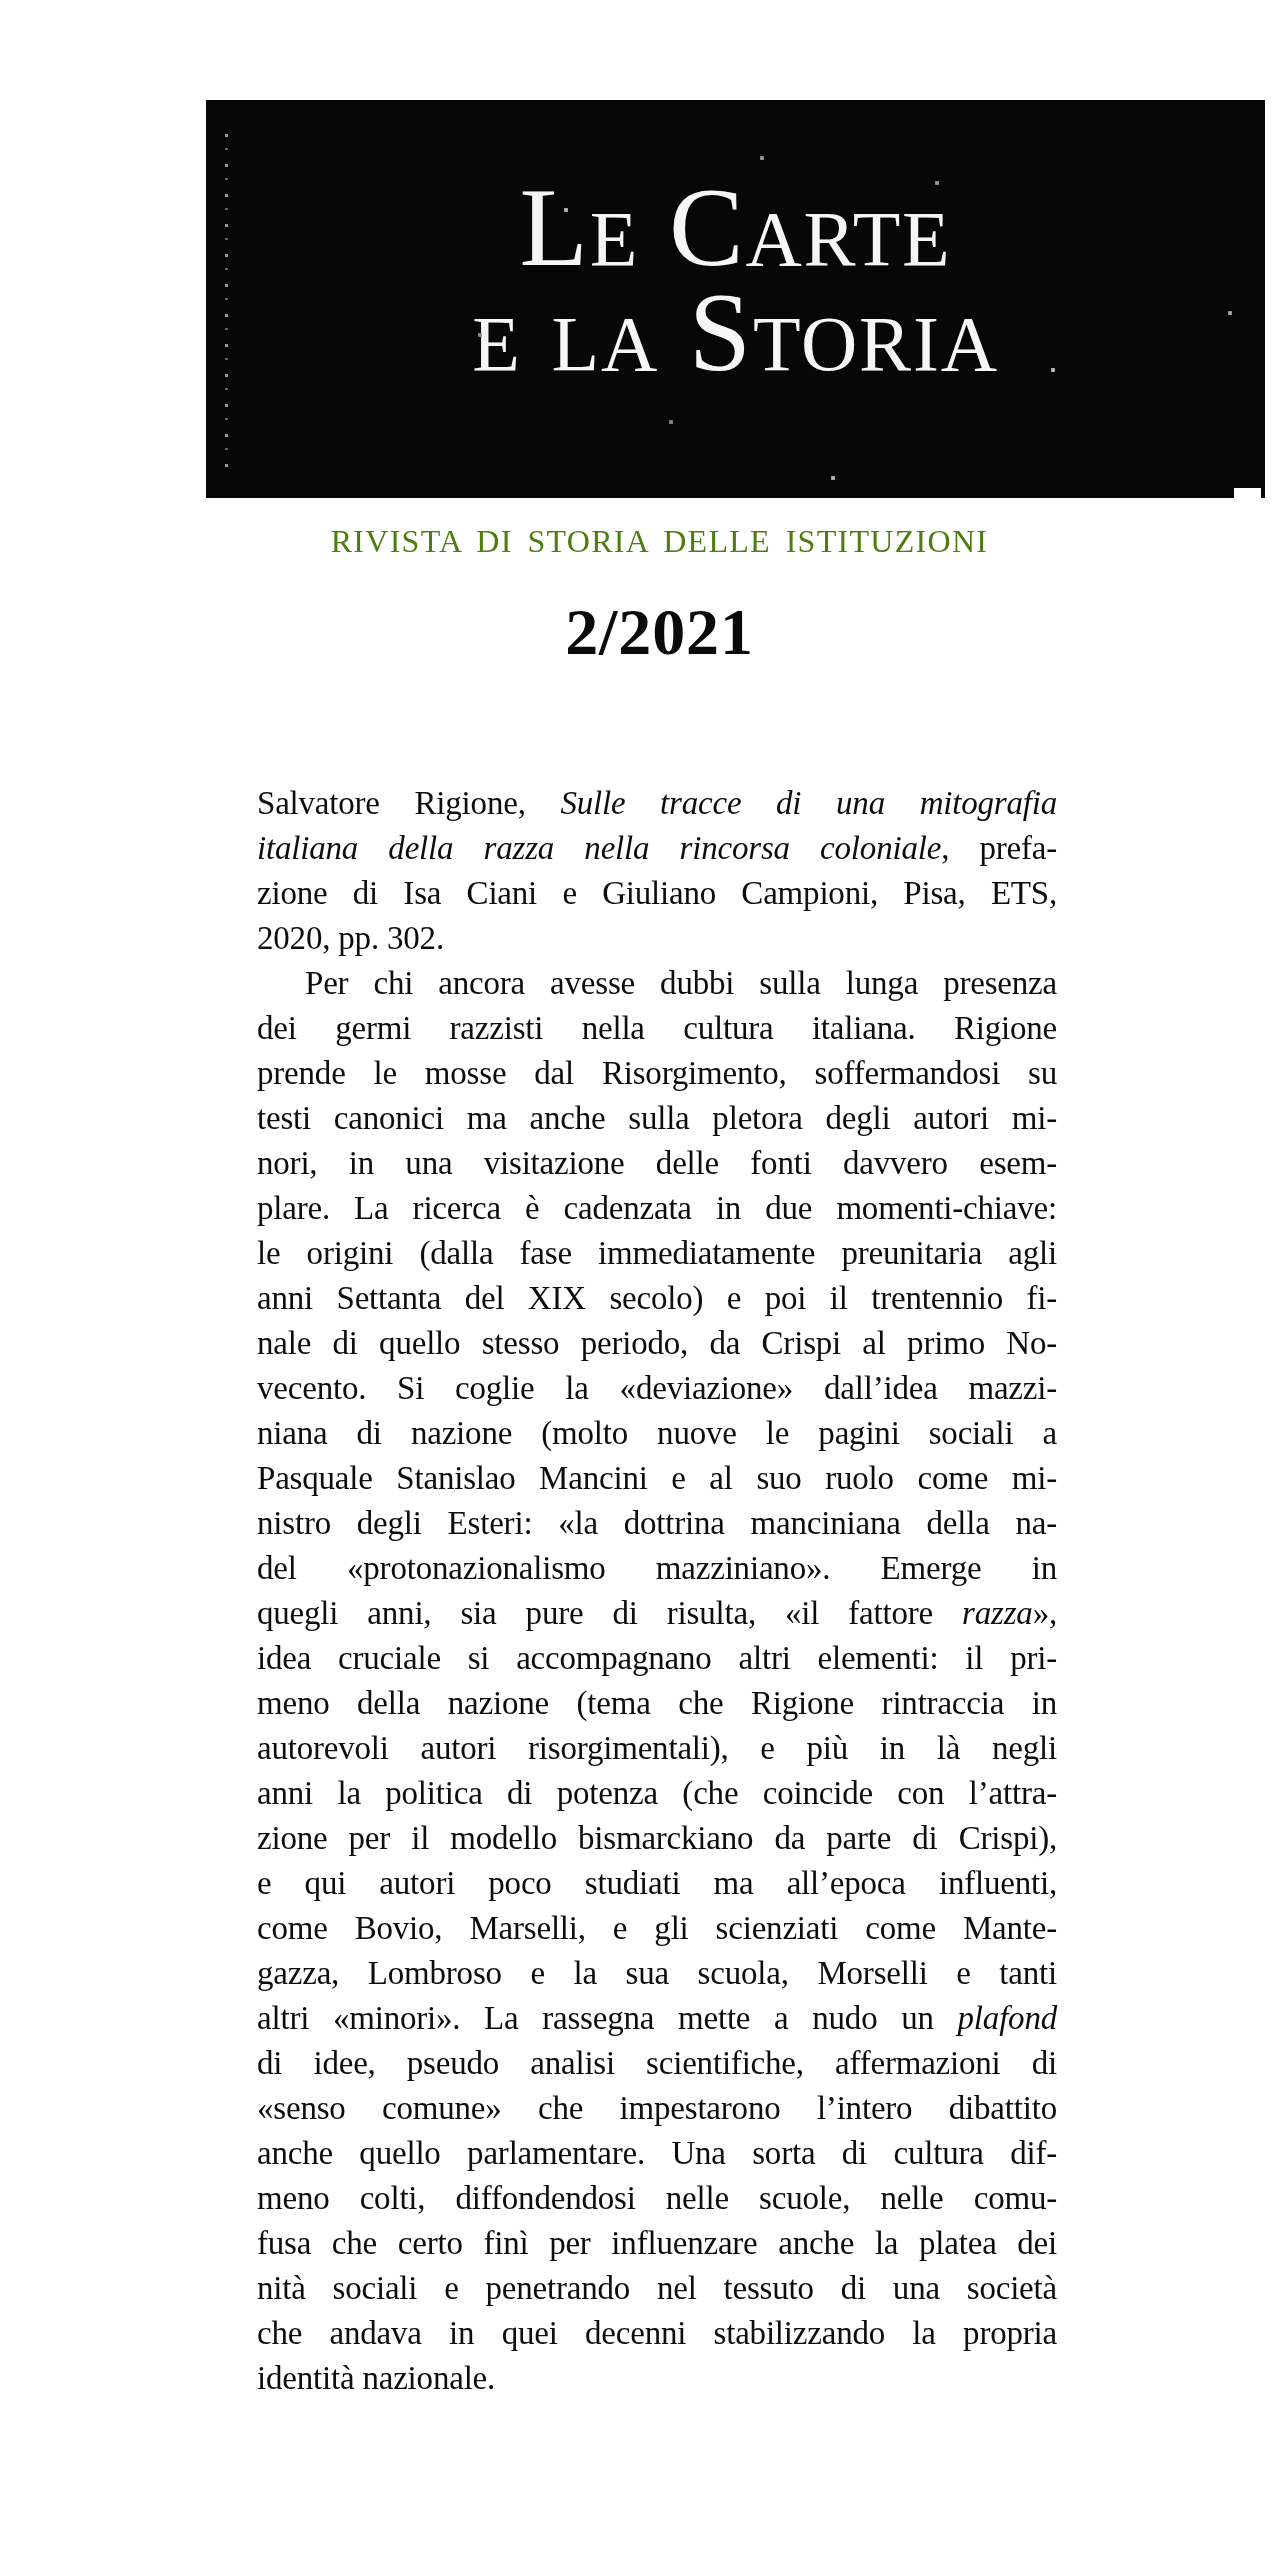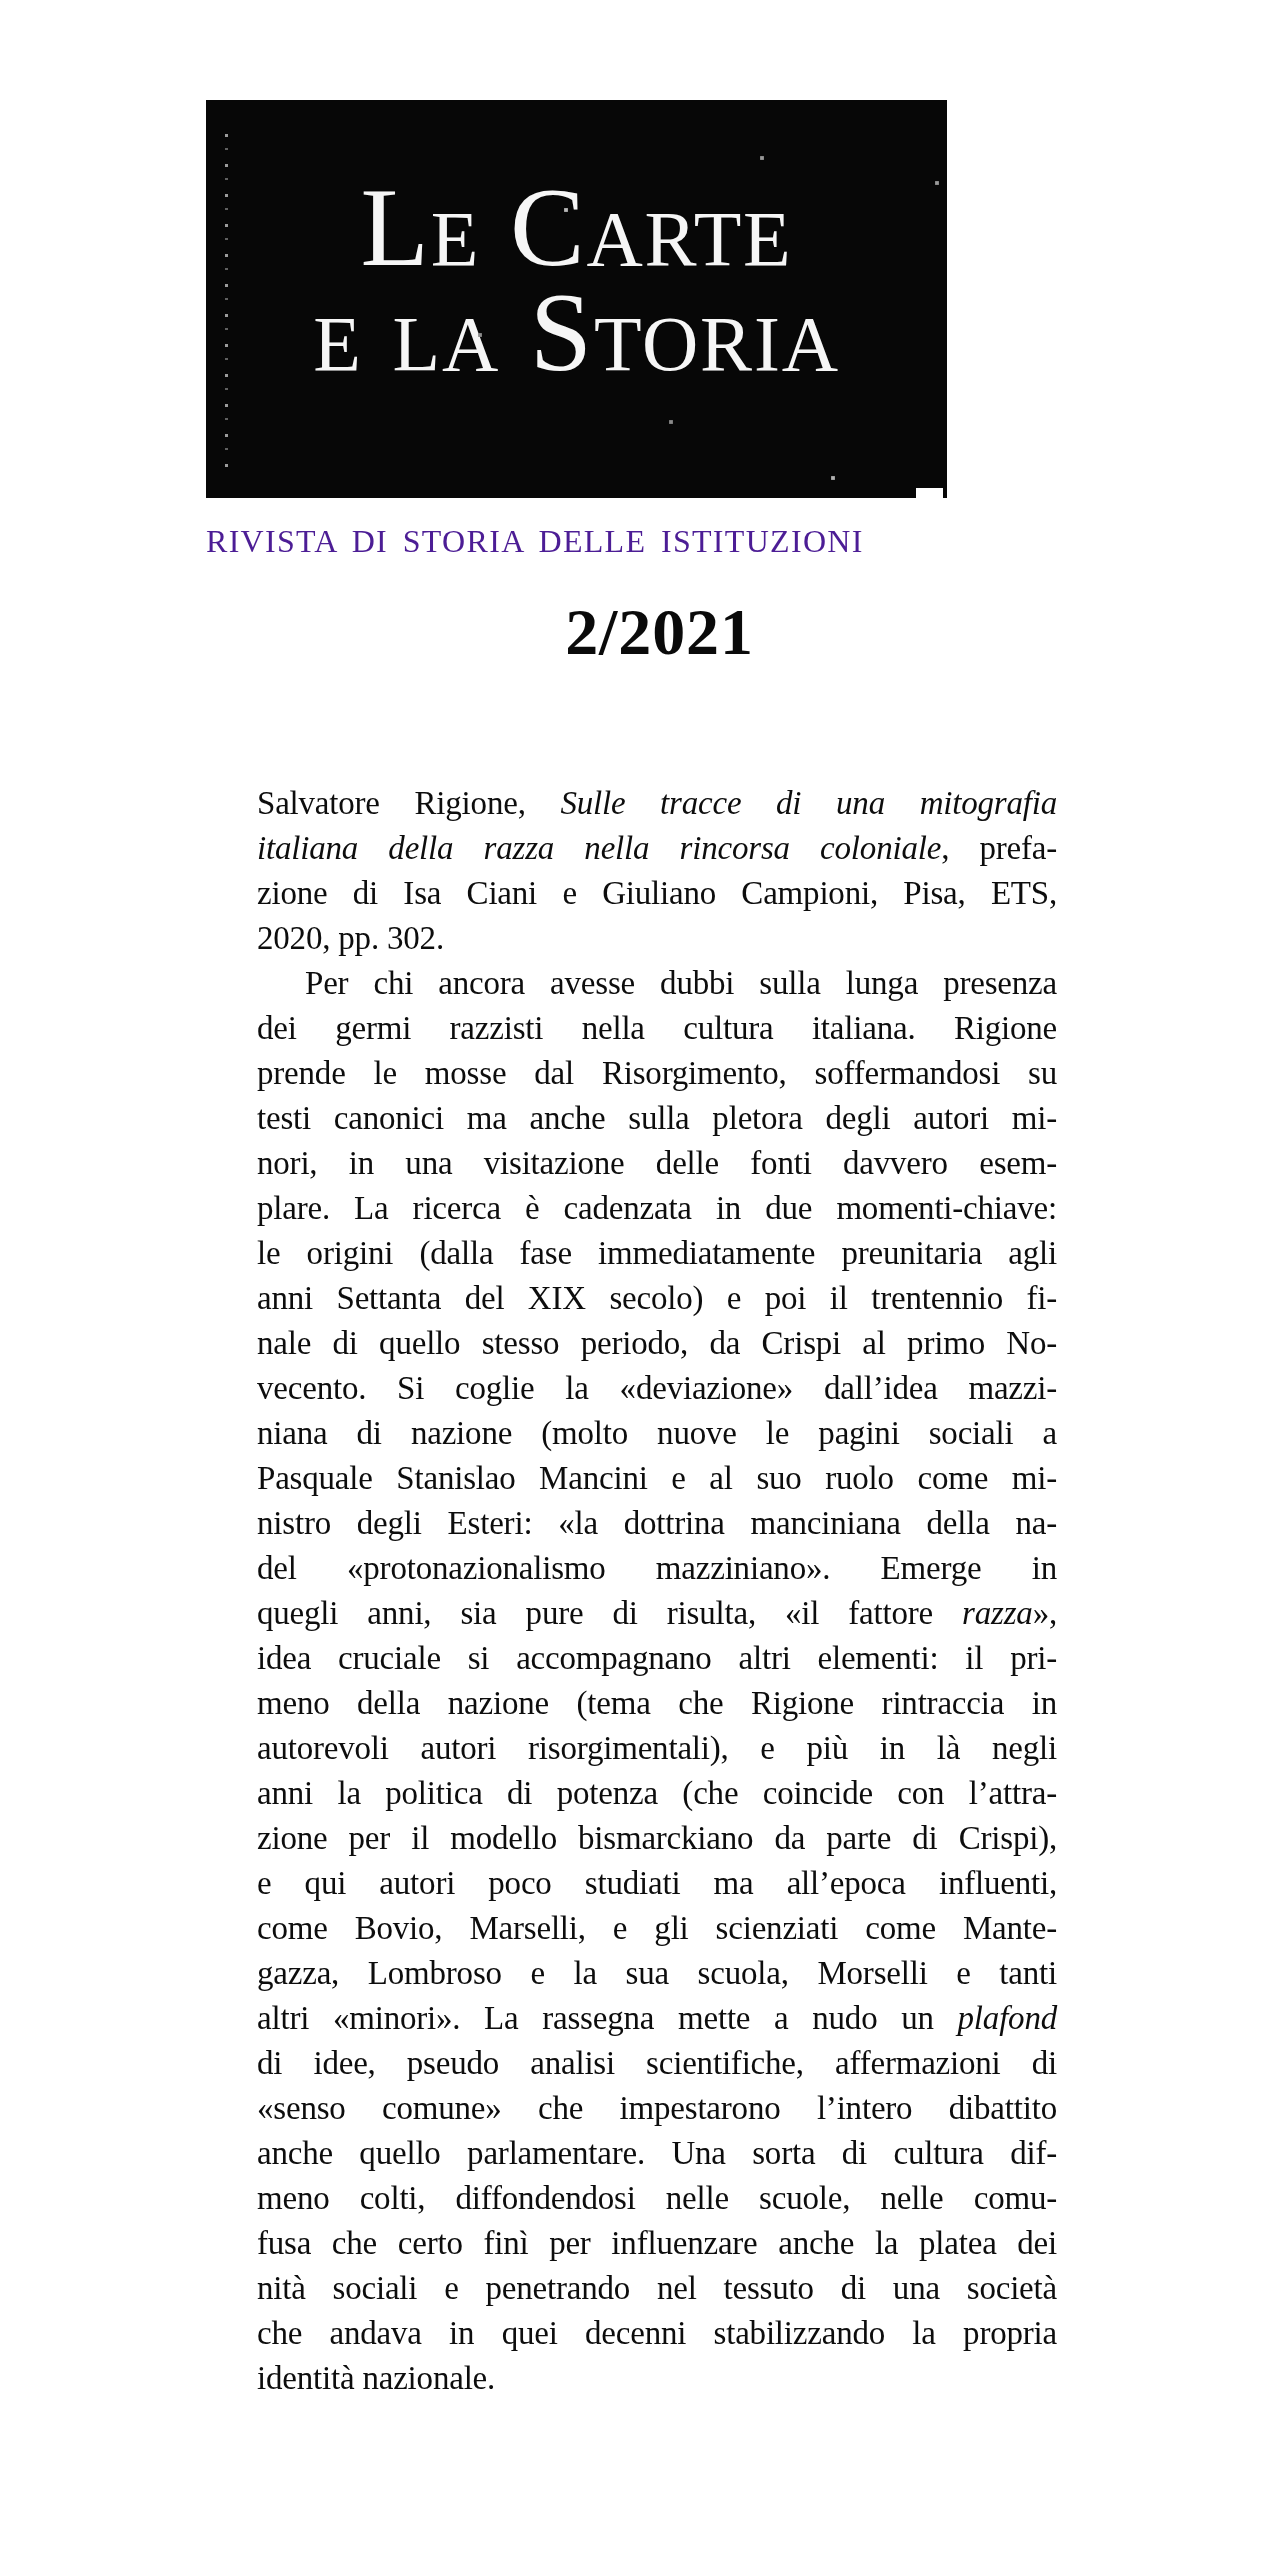--- a/index.html
+++ b/index.html
@@ -9,21 +9,21 @@
     font-family: "Liberation Serif", "DejaVu Serif", serif;
     color: #0c0c0c;
     position: relative;
     overflow: hidden;
   }
   .page { position: absolute; inset: 0; }
 
   
   .masthead {
     position: absolute; left: 206px; top: 100px;
-    width: 741px; height: 398px;
+    width: 1059px; height: 398px;
     background-color: #070707;
     overflow: hidden;
     font-family: Liberation Serif, serif;
   }
   .masthead-title {
     margin: 0; padding-top: 75px;
     text-align: center;
     font-variant: small-caps;
     font-weight: normal;
     font-size: 112px;
@@ -55,23 +55,24 @@
       464px 321px 0 0.9px #8a8a8a;
   }
   .notch {
     position: absolute; right: 3.6px; bottom: 0;
     width: 27px; height: 9.8px; background: #ffffff;
   }
 
   
   .subtitle {
     position: absolute; left: 206px; top: 525px; width: 907px;
+    text-align: center;
     font-size: 32px; line-height: 32px;
     letter-spacing: 1.3px; word-spacing: 5.4px;
-    color: #4c1d95;
+    color: #4d7c0f;
   }
   .issue {
     position: absolute; left: 206px; top: 574px; width: 907px;
     text-align: center;
     font-weight: bold;
     font-size: 66px; line-height: 59px;
     letter-spacing: 0.9px;
     color: #0a0a0a;
     margin-top: 28px;
   }

